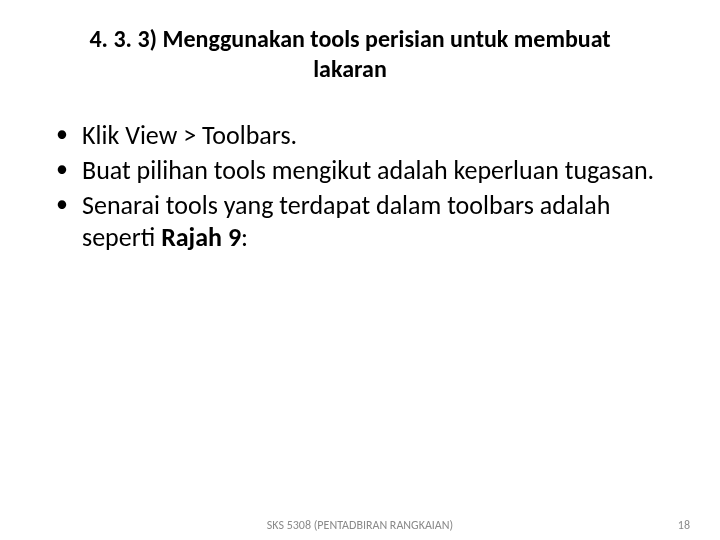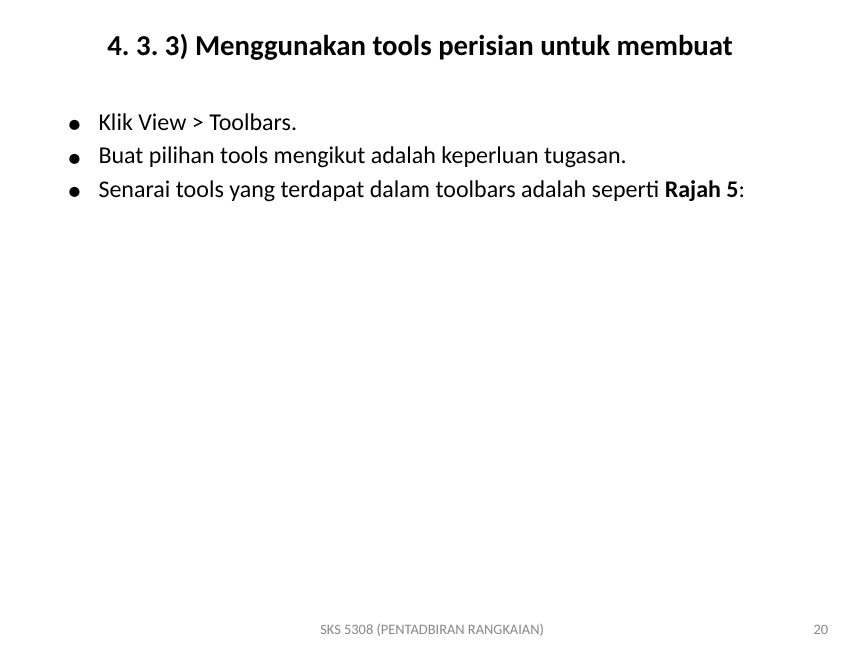--- a/index.html
+++ b/index.html
@@ -13,21 +13,21 @@
   }
   .slide-title{
     font-size:24px;
     font-weight:700;
     text-align:center;
     padding:24px 80px 0 60px;
     line-height:1.25;
   }
   .body-area{
     padding:36px 52px 0 52px;
-    font-size:20px;
+    font-size:26px;
     line-height:1.2;
   }
   ul.bullets{
     list-style:none;
     margin:0;
     padding:0;
   }
   ul.bullets > li{
     position:relative;
     padding-left:30px;
@@ -58,32 +58,33 @@
   .footer-right{
     position:absolute;
     right:30px;
   }
 </style>
 </head>
 <body>
 
 <div class="slide-title">
   <div>4. 3. 3) Menggunakan tools perisian untuk membuat</div>
+  <div>lakaran</div>
 </div>
 
 <div class="body-area">
   <ul class="bullets">
     <li>
       <span>Klik View &gt; Toolbars.</span>
     </li>
     <li>
       <span>Buat pilihan tools mengikut adalah keperluan tugasan.</span>
     </li>
     <li>
-      <span>Senarai tools yang terdapat dalam toolbars adalah seperti </span><span class="bold">Rajah 5</span><span>:</span>
+      <span>Senarai tools yang terdapat dalam toolbars adalah seperti </span><span class="bold">Rajah 9</span><span>:</span>
     </li>
   </ul>
 </div>
 
 <div class="footer">
   <div class="footer-center">SKS 5308 (PENTADBIRAN RANGKAIAN)</div>
-  <div class="footer-right">20</div>
+  <div class="footer-right">18</div>
 </div>
 
 </body></html>

